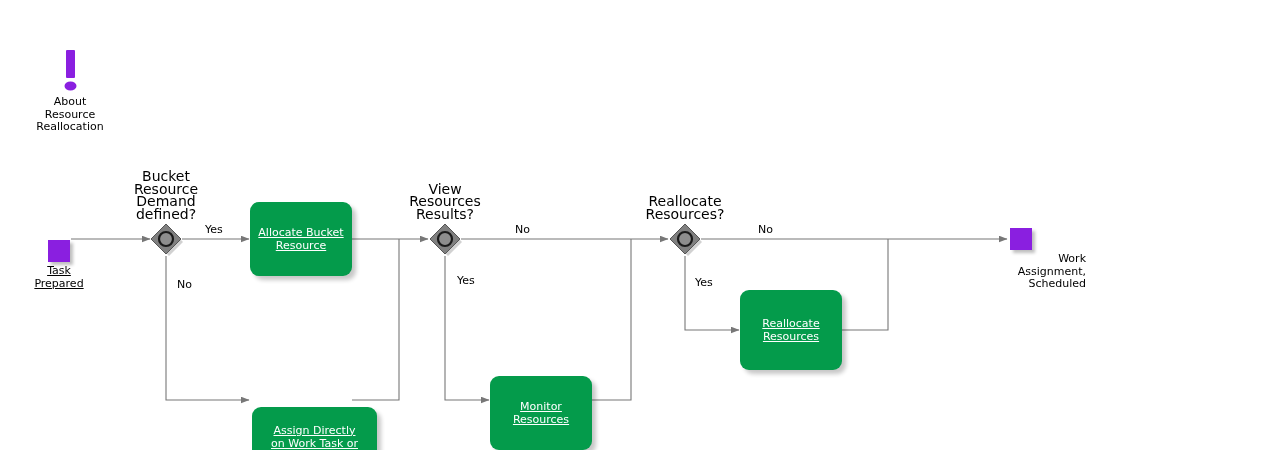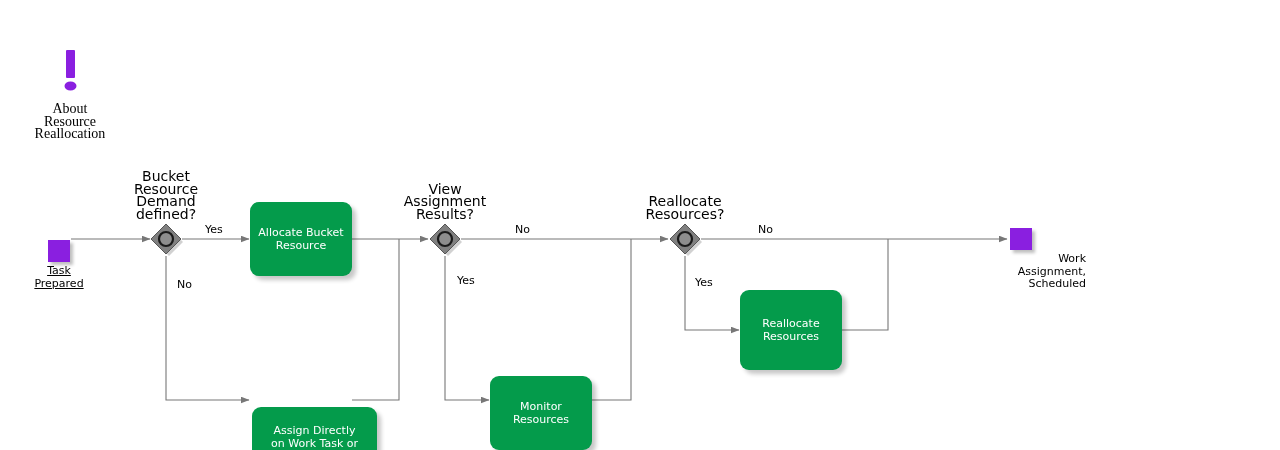--- a/index.html
+++ b/index.html
@@ -48,26 +48,25 @@
   .note {
     position: absolute;
     text-align: center;
   }
   .note-icon {
     width: 100%;
     height: 46px;
     display: block;
   }
   .note-label {
-    font-size: 14px;
+    font-size: 11px;
     color: #000000;
     line-height: 12.5px;
-    margin-top: 9px;
-    white-space: pre-line;
-    font-family: Liberation Serif, serif;
+    margin-top: 2px;
+    white-space: pre-line;
   }
 
   
   .event {
     position: absolute;
     text-align: center;
   }
   .event-box {
     width: 22px;
     height: 22px;
@@ -114,20 +113,21 @@
     font-size: 11px;
     line-height: 13.5px;
     text-align: center;
     display: flex;
     align-items: center;
     justify-content: center;
     padding: 0 6px;
     box-sizing: border-box;
     box-shadow: 4px 4px 4px rgba(0,0,0,0.22);
     white-space: pre-line;
+    text-decoration: underline;
   }
 
   
   .edge-label {
     position: absolute;
     font-size: 11px;
     color: #000000;
     white-space: nowrap;
   }
 </style>
@@ -192,21 +192,21 @@
 defined?</div>
     <svg width="34" height="34" viewBox="0 0 34 34">
       <path d="M17,3 L31,17 L17,31 L3,17 Z" fill="#9a9a9a" opacity="0.45" transform="translate(3,3)"></path>
       <path d="M17,2 L32,17 L17,32 L2,17 Z" fill="#808080" stroke="#555555" stroke-width="1"></path>
       <circle cx="17" cy="17" r="7" fill="#8d8d8d" stroke="#1a1a1a" stroke-width="2.2"></circle>
     </svg>
   </div>
 
   <div class="gateway" style="left:428px; top:222px;">
     <div class="gateway-label">View
-Assignment
+Resources
 Results?</div>
     <svg width="34" height="34" viewBox="0 0 34 34">
       <path d="M17,3 L31,17 L17,31 L3,17 Z" fill="#9a9a9a" opacity="0.45" transform="translate(3,3)"></path>
       <path d="M17,2 L32,17 L17,32 L2,17 Z" fill="#808080" stroke="#555555" stroke-width="1"></path>
       <circle cx="17" cy="17" r="7" fill="#8d8d8d" stroke="#1a1a1a" stroke-width="2.2"></circle>
     </svg>
   </div>
 
   <div class="gateway" style="left:668px; top:222px;">
     <div class="gateway-label">Reallocate

